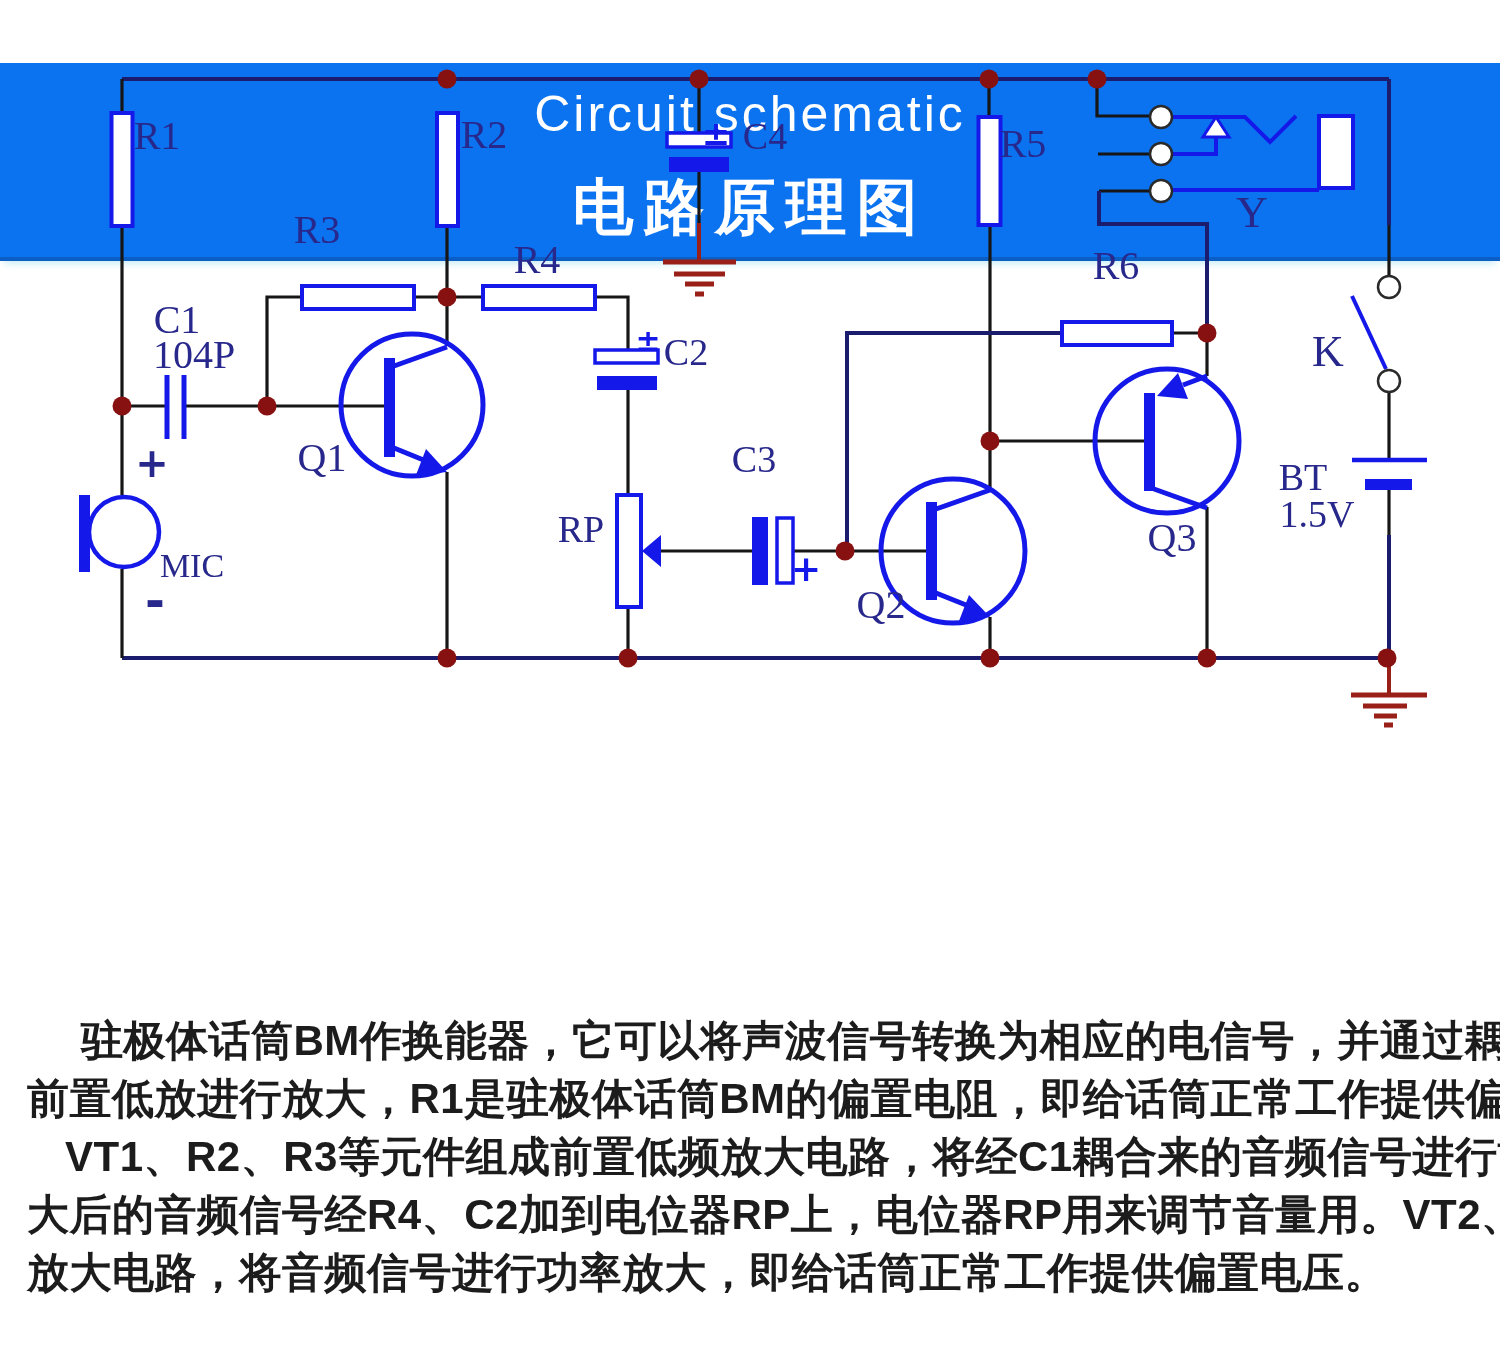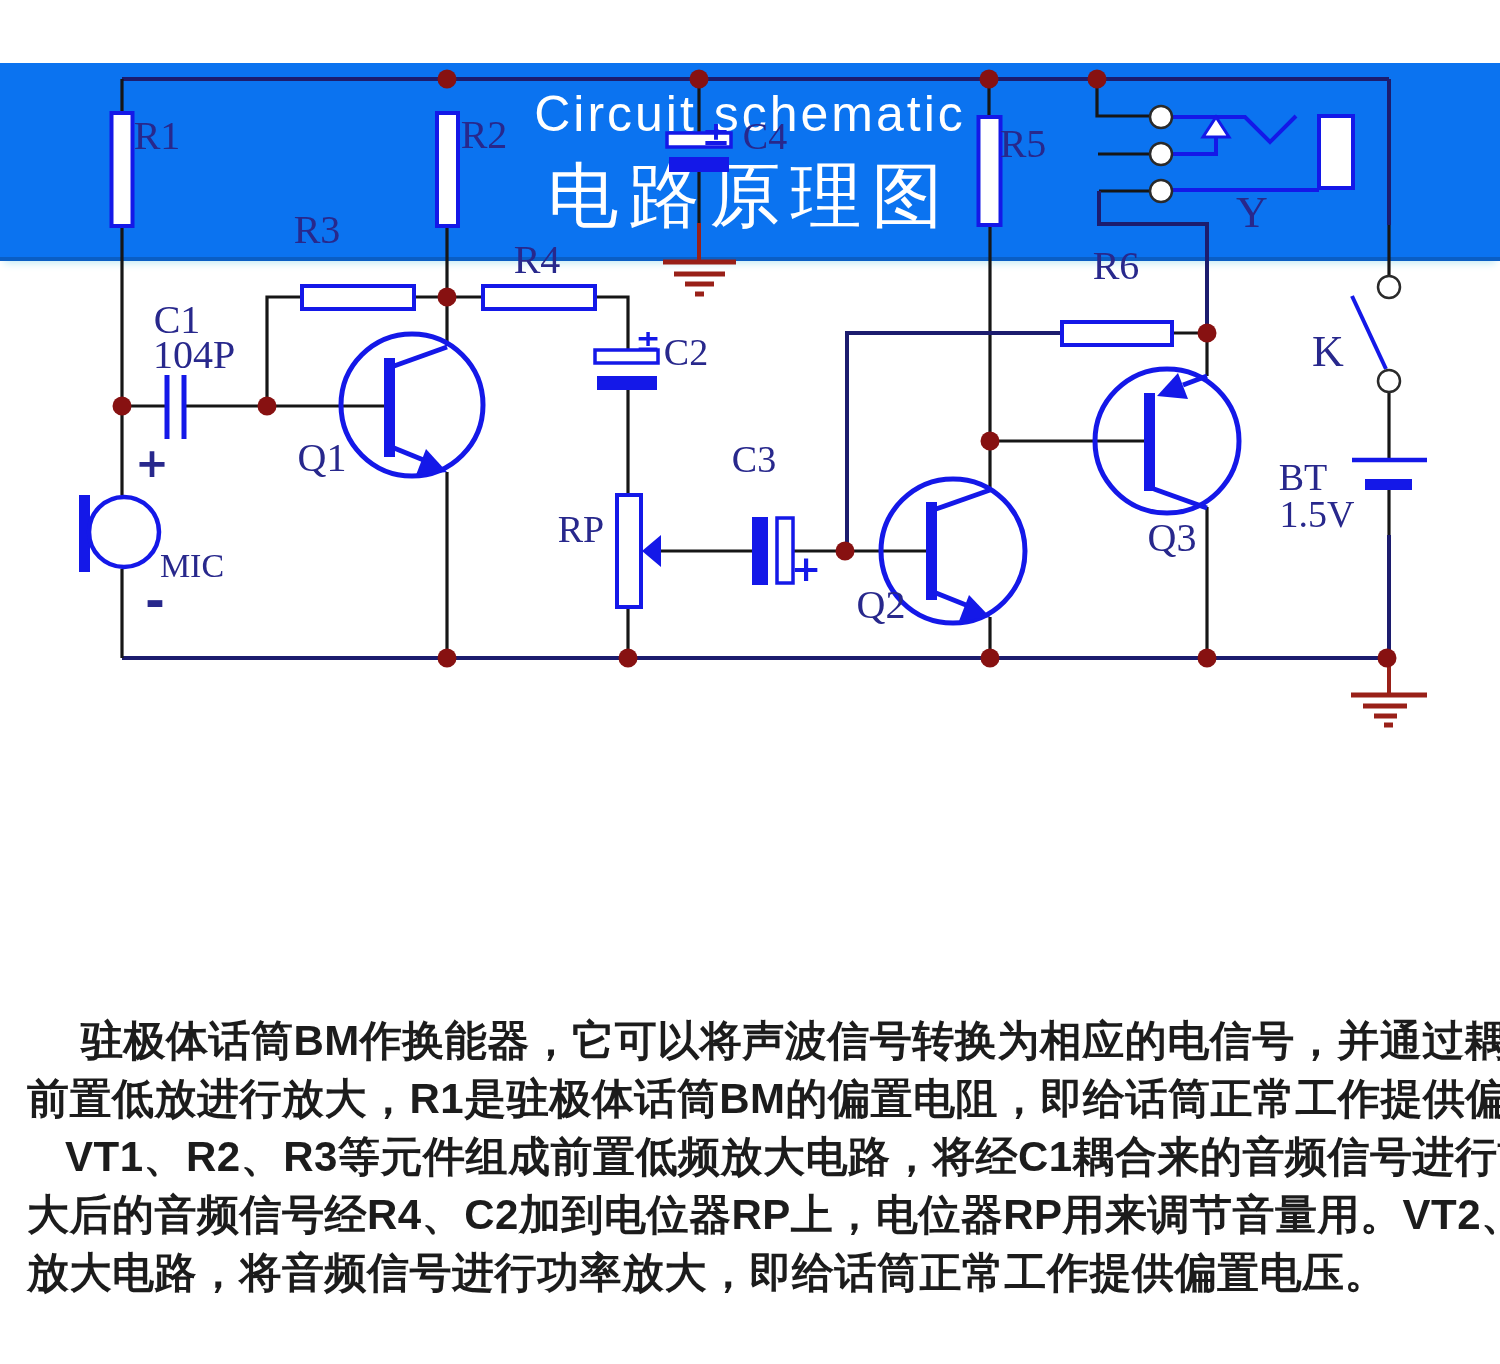--- a/index.html
+++ b/index.html
@@ -11,21 +11,21 @@
   }
   html,body{margin:0;padding:0;background:#ffffff;}
   #page{position:relative;width:1500px;height:1364px;background:#fff;overflow:hidden;
         font-family:"Liberation Sans",sans-serif;}
   
   .banner{position:absolute;left:0;top:63px;width:1500px;height:194px;
           background:var(--banner-bg);border-bottom:4px solid #0a5ec4;
           box-shadow:0 6px 8px -4px #bfe9f5;text-align:center;color:var(--banner-text);}
   .banner-sub{margin-top:22px;font-size:50px;font-weight:400;letter-spacing:3px;
               font-family:"Liberation Sans",sans-serif;}
-  .banner-title{margin-top:4px;font-size:71px;line-height:98px;font-weight:400;letter-spacing:10px;}
+  .banner-title{margin-top:15px;font-size:61px;line-height:98px;font-weight:700;letter-spacing:10px;}
   
   svg{position:absolute;left:0;top:0;}
   .wn{stroke:var(--wire-navy);stroke-width:4;fill:none;}
   .wk{stroke:var(--wire-black);stroke-width:3.2;fill:none;}
   .cs{stroke:var(--component-blue);stroke-width:4;fill:#ffffff;}
   .cs35{stroke:var(--component-blue);stroke-width:3.5;fill:#ffffff;}
   .cl{stroke:var(--component-blue);stroke-width:5;fill:none;}
   .cl4{stroke:var(--component-blue);stroke-width:4;fill:none;}
   .cl45{stroke:var(--component-blue);stroke-width:4.5;fill:none;}
   .cf{fill:var(--component-blue);stroke:none;}

